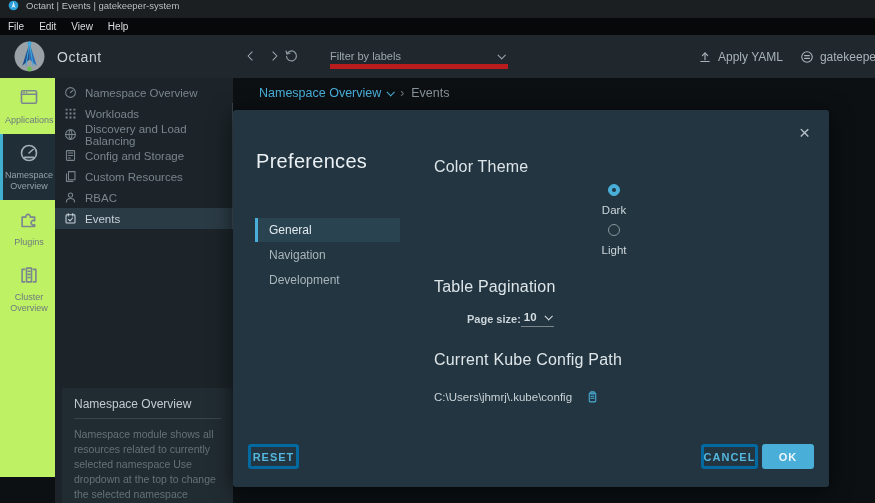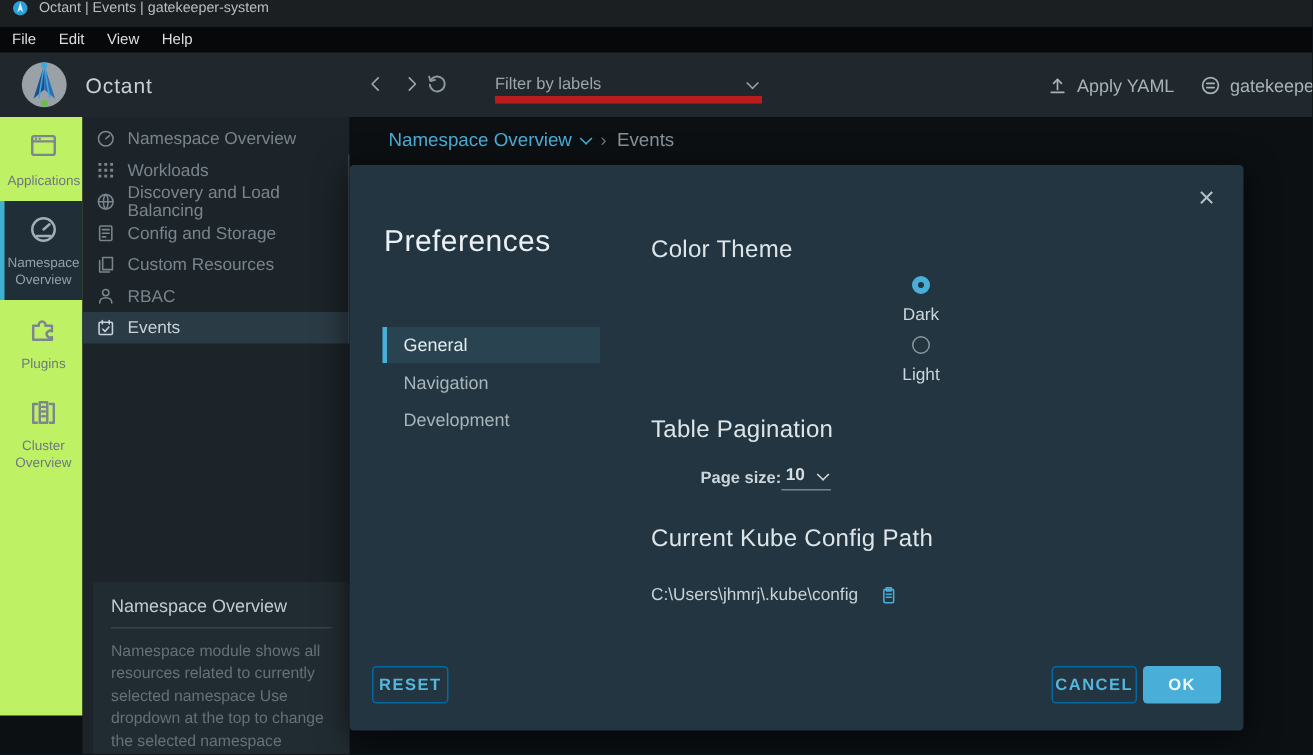--- a/index.html
+++ b/index.html
@@ -83,21 +83,21 @@
   .ps-row{margin-top:15px;display:flex;align-items:center;margin-left:33px;}
   .ps-label{font-size:11px;font-weight:bold;color:#ccd5da;}
   .ps-select{display:flex;align-items:center;gap:8px;border-bottom:1px solid #79848b;
     padding:0 3px 3px 3px;color:#d6dee2;font-size:11.5px;font-weight:bold;}
   .kc-head{margin-top:24px;}
   .kc-row{margin-top:21px;display:flex;align-items:center;gap:14px;}
   .kc-path{font-size:11.5px;color:#c9d2d7;}
   .copy-ic{color:#49afd9;display:flex;}
   .btn{position:absolute;bottom:18px;height:25px;border-radius:3px;font-size:11px;font-weight:bold;
     letter-spacing:1px;display:flex;align-items:center;justify-content:center;box-sizing:border-box;}
-  .btn.outline{border:1px solid #0369a1;color:#55b6de;background:transparent;}
+  .btn.outline{border:3px solid #0369a1;color:#55b6de;background:transparent;}
   .btn.solid{background:#49afd9;color:#eef6fa;}
   .btn-reset{left:15px;width:51px;}
   .btn-cancel{right:71px;width:57px;}
   .btn-ok{right:15px;width:52px;}
 
   
   svg.st, svg.st *{fill:none;stroke:currentColor;stroke-width:1.3;stroke-linecap:round;stroke-linejoin:round;}
   svg.fl, svg.fl *{fill:currentColor;stroke:none;}
 </style>
 </head>

